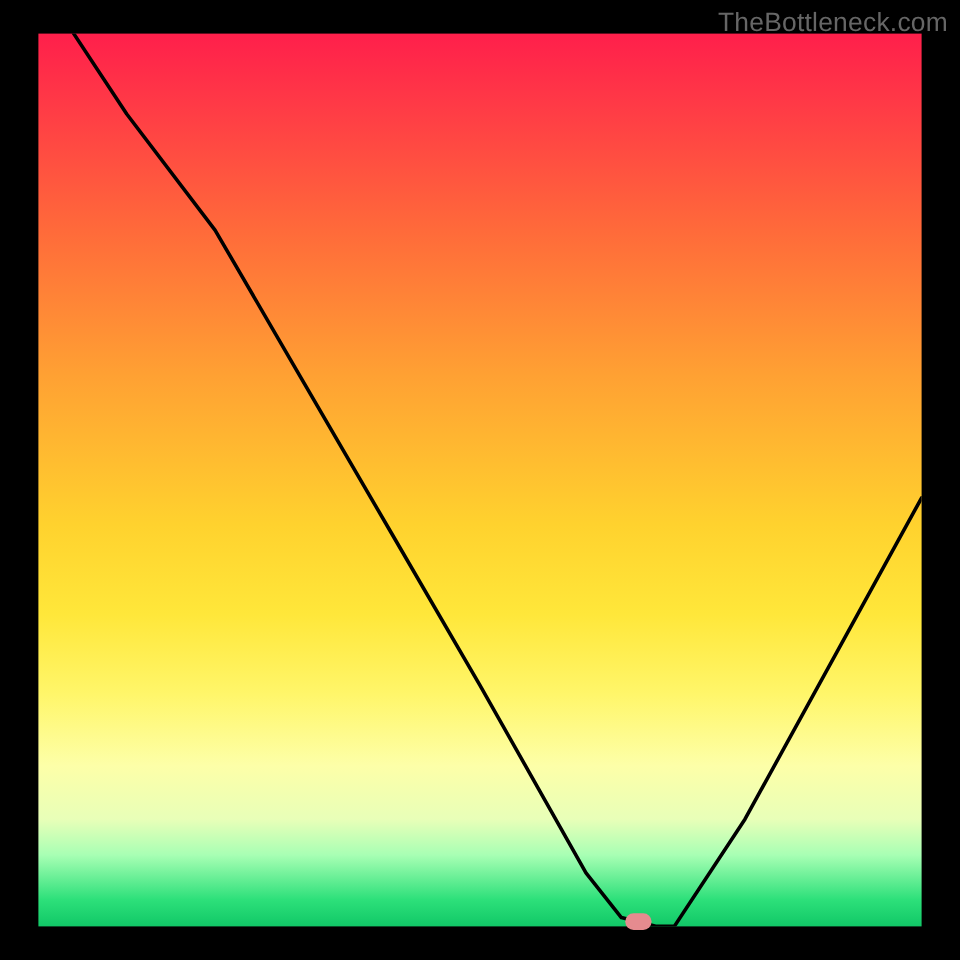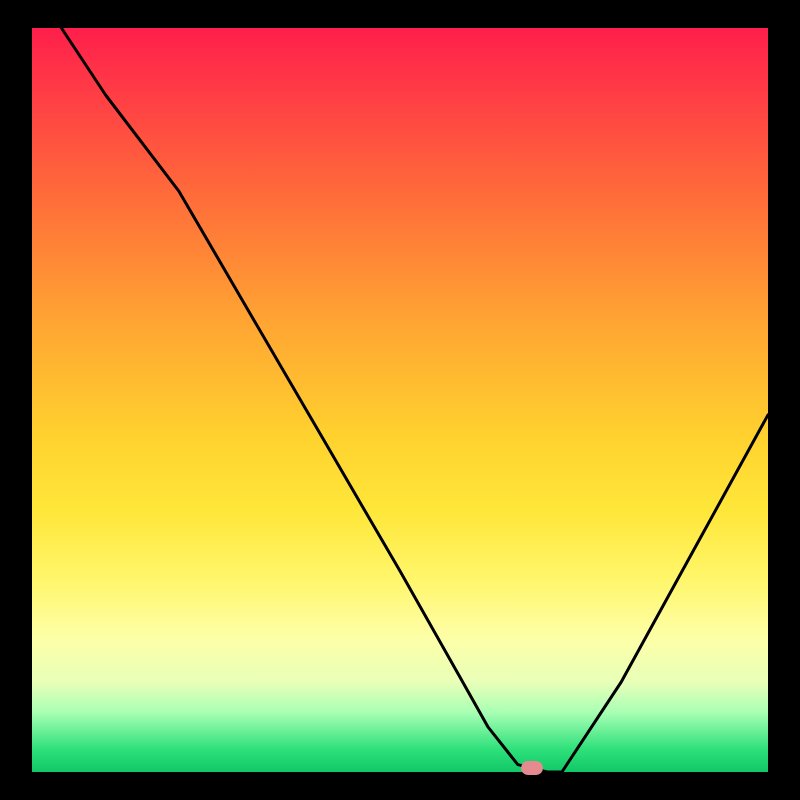--- a/index.html
+++ b/index.html
@@ -64,20 +64,21 @@
     height: 14px;
     background: #e58b8f;
     border-radius: 7px;
     transform: translate(-50%, -50%);
   }
 </style>
 </head>
 <body>
 
 <div class="canvas">
+  <div class="watermark">TheBottleneck.com</div>
 
   <div class="plot-area">
     <div class="gradient"></div>
 
     <svg class="overlay" viewBox="0 0 736 744" preserveAspectRatio="none">
       <path d="M29.4 0.0 L73.6 67.0 L147.2 163.7 L220.8 290.2 L294.4 416.6 L368.0 543.1 L426.9 647.3 L456.3 699.4 L485.8 736.6 L515.2 744.0 L529.9 744.0 L588.8 654.7 L662.4 520.8 L736.0 386.9" id="curve-path" fill="none" stroke="#000" stroke-width="3" stroke-linejoin="round" stroke-linecap="round"></path>
     </svg>
 
     <div class="marker" id="marker" style="left: 500.48px; top: 740px;"></div>
   </div>

